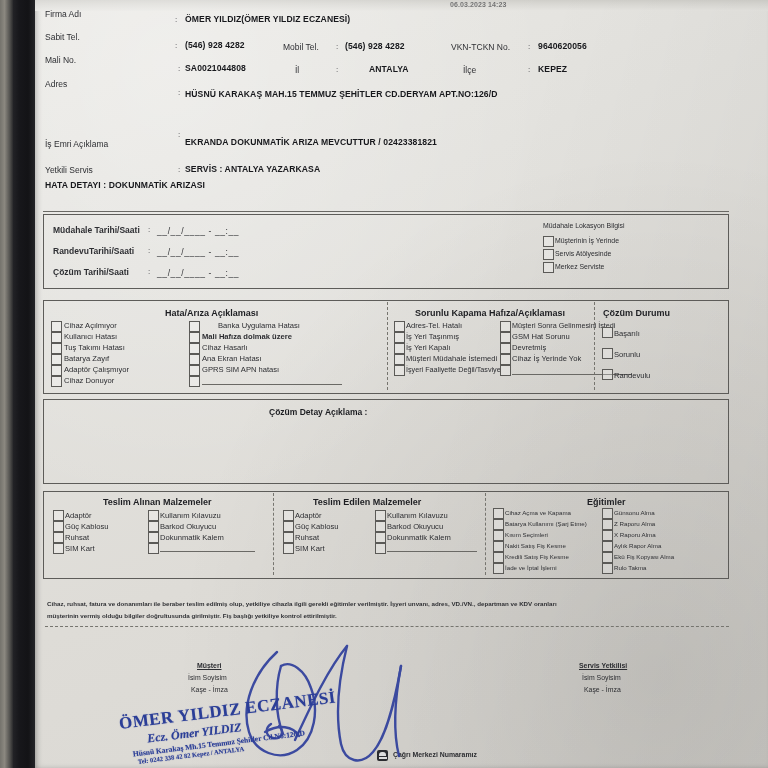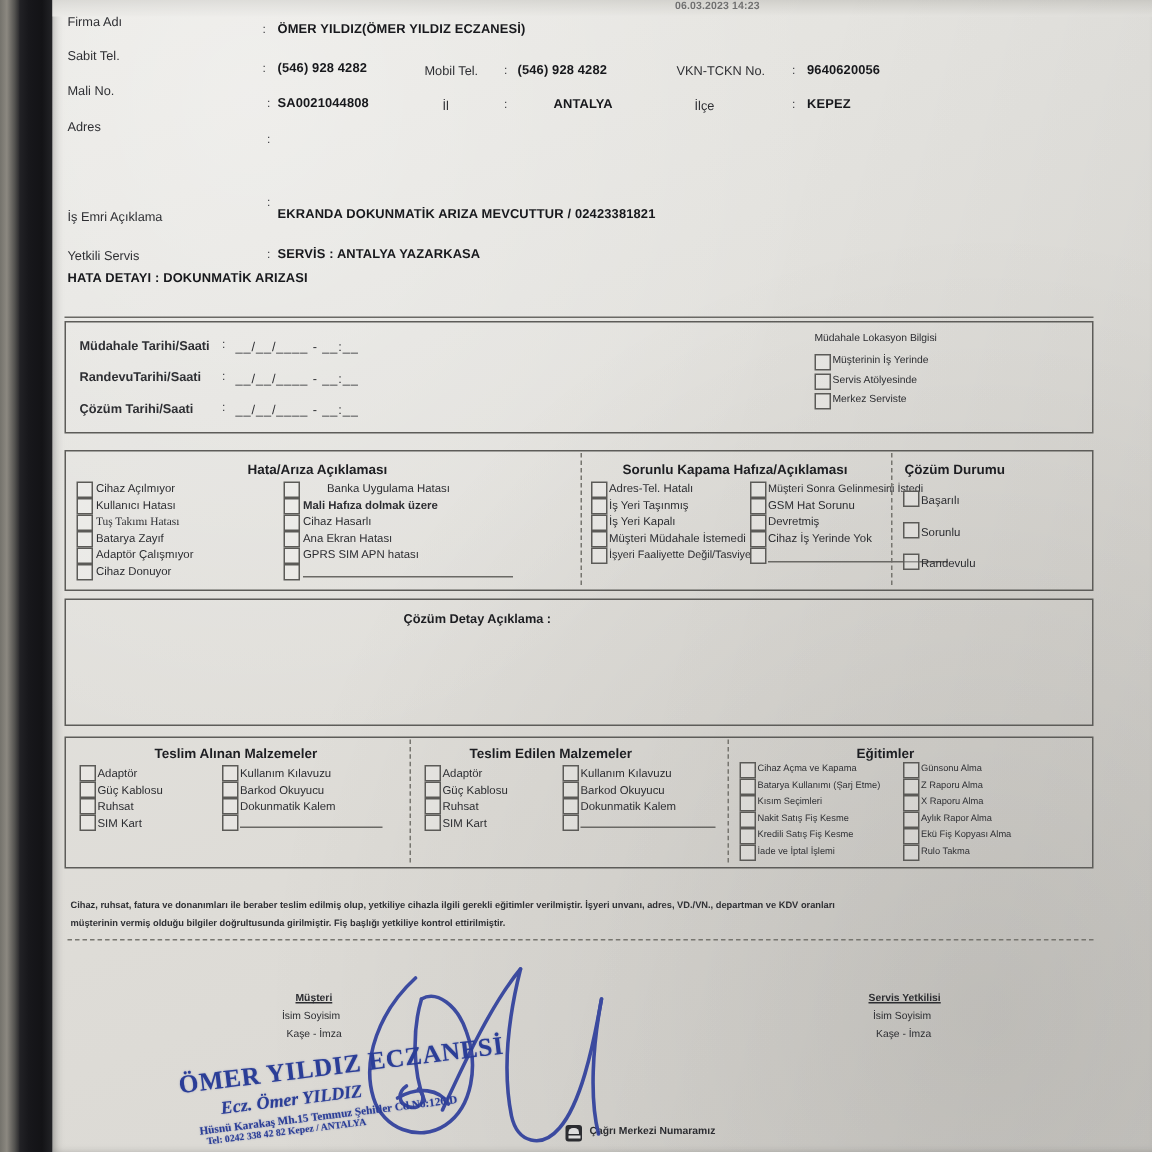--- a/index.html
+++ b/index.html
@@ -119,20 +119,21 @@
     <div class="t lbl" style="left:250px;top:66px;">İl</div>
     <div class="t colon" style="left:291px;top:66px;">:</div>
     <div class="t val" style="left:300px;top:65px;margin-left:24px;">ANTALYA</div>
 
     <div class="t lbl" style="left:418px;top:66px;">İlçe</div>
     <div class="t colon" style="left:483px;top:66px;">:</div>
     <div class="t val" style="left:493px;top:65px;">KEPEZ</div>
 
     <div class="t lbl" style="left:0px;top:80px;">Adres</div>
     <div class="t colon" style="left:133px;top:89px;">:</div>
+    <div class="t val" style="left:140px;top:90px;">HÜSNÜ KARAKAŞ MAH.15 TEMMUZ ŞEHİTLER CD.DERYAM APT.NO:126/D</div>
 
     <div class="t lbl" style="left:0px;top:125px;margin-top:15px;">İş Emri Açıklama</div>
     <div class="t colon" style="left:133px;top:131px;">:</div>
     <div class="t val" style="left:140px;top:138px;">EKRANDA DOKUNMATİK ARIZA MEVCUTTUR / 02423381821</div>
 
     <div class="t lbl" style="left:0px;top:166px;">Yetkili Servis</div>
     <div class="t colon" style="left:133px;top:166px;">:</div>
     <div class="t val" style="left:140px;top:165px;">SERVİS : ANTALYA YAZARKASA</div>
 
     <div class="t val" style="left:0px;top:181px;">HATA DETAYI : DOKUNMATİK ARIZASI</div>
@@ -167,21 +168,21 @@
 
     <div class="t sect-title" style="left:120px;top:309px;">Hata/Arıza Açıklaması</div>
     <div class="t sect-title" style="left:370px;top:309px;">Sorunlu Kapama  Hafıza/Açıklaması</div>
     <div class="t sect-title" style="left:558px;top:309px;">Çözüm Durumu</div>
 
     <div class="cb" style="left:6px;top:321px;"></div>
     <div class="t item" style="left:19px;top:322px;">Cihaz Açılmıyor</div>
     <div class="cb" style="left:6px;top:332px;"></div>
     <div class="t item" style="left:19px;top:333px;">Kullanıcı Hatası</div>
     <div class="cb" style="left:6px;top:343px;"></div>
-    <div class="t item" style="left:19px;top:344px;font-family:Liberation Serif, serif;">Tuş Takımı Hatası</div>
+    <div class="t item" style="left:19px;top:344px;">Tuş Takımı Hatası</div>
     <div class="cb" style="left:6px;top:354px;"></div>
     <div class="t item" style="left:19px;top:355px;">Batarya Zayıf</div>
     <div class="cb" style="left:6px;top:365px;"></div>
     <div class="t item" style="left:19px;top:366px;">Adaptör Çalışmıyor</div>
     <div class="cb" style="left:6px;top:376px;"></div>
     <div class="t item" style="left:19px;top:377px;">Cihaz Donuyor</div>
 
     <div class="cb" style="left:144px;top:321px;"></div>
     <div class="t item" style="left:157px;top:322px;padding-left:16px;">Banka Uygulama Hatası</div>
     <div class="cb" style="left:144px;top:332px;"></div>
@@ -226,21 +227,21 @@
 
     <div class="box" style="left:-2px;top:399px;width:684px;height:83px;"></div>
     <div class="t sect-title" style="left:224px;top:408px;font-size:8.5px;">Çözüm Detay Açıklama :</div>
 
     <div class="box" style="left:-2px;top:491px;width:684px;height:86px;"></div>
     <div class="dash" style="left:228px;top:493px;height:82px;"></div>
     <div class="dash" style="left:440px;top:493px;height:82px;"></div>
 
     <div class="t sect-title" style="left:58px;top:498px;">Teslim Alınan  Malzemeler</div>
     <div class="t sect-title" style="left:268px;top:498px;">Teslim Edilen Malzemeler</div>
-    <div class="t sect-title" style="left:526px;top:498px;">Eğitimler</div>
+    <div class="t sect-title" style="left:542px;top:498px;">Eğitimler</div>
 
     <div class="cb" style="left:8px;top:510px;"></div>
     <div class="t item" style="left:20px;top:512px;">Adaptör</div>
     <div class="cb" style="left:8px;top:521px;"></div>
     <div class="t item" style="left:20px;top:523px;">Güç Kablosu</div>
     <div class="cb" style="left:8px;top:532px;"></div>
     <div class="t item" style="left:20px;top:534px;">Ruhsat</div>
     <div class="cb" style="left:8px;top:543px;"></div>
     <div class="t item" style="left:20px;top:545px;">SIM Kart</div>
 

